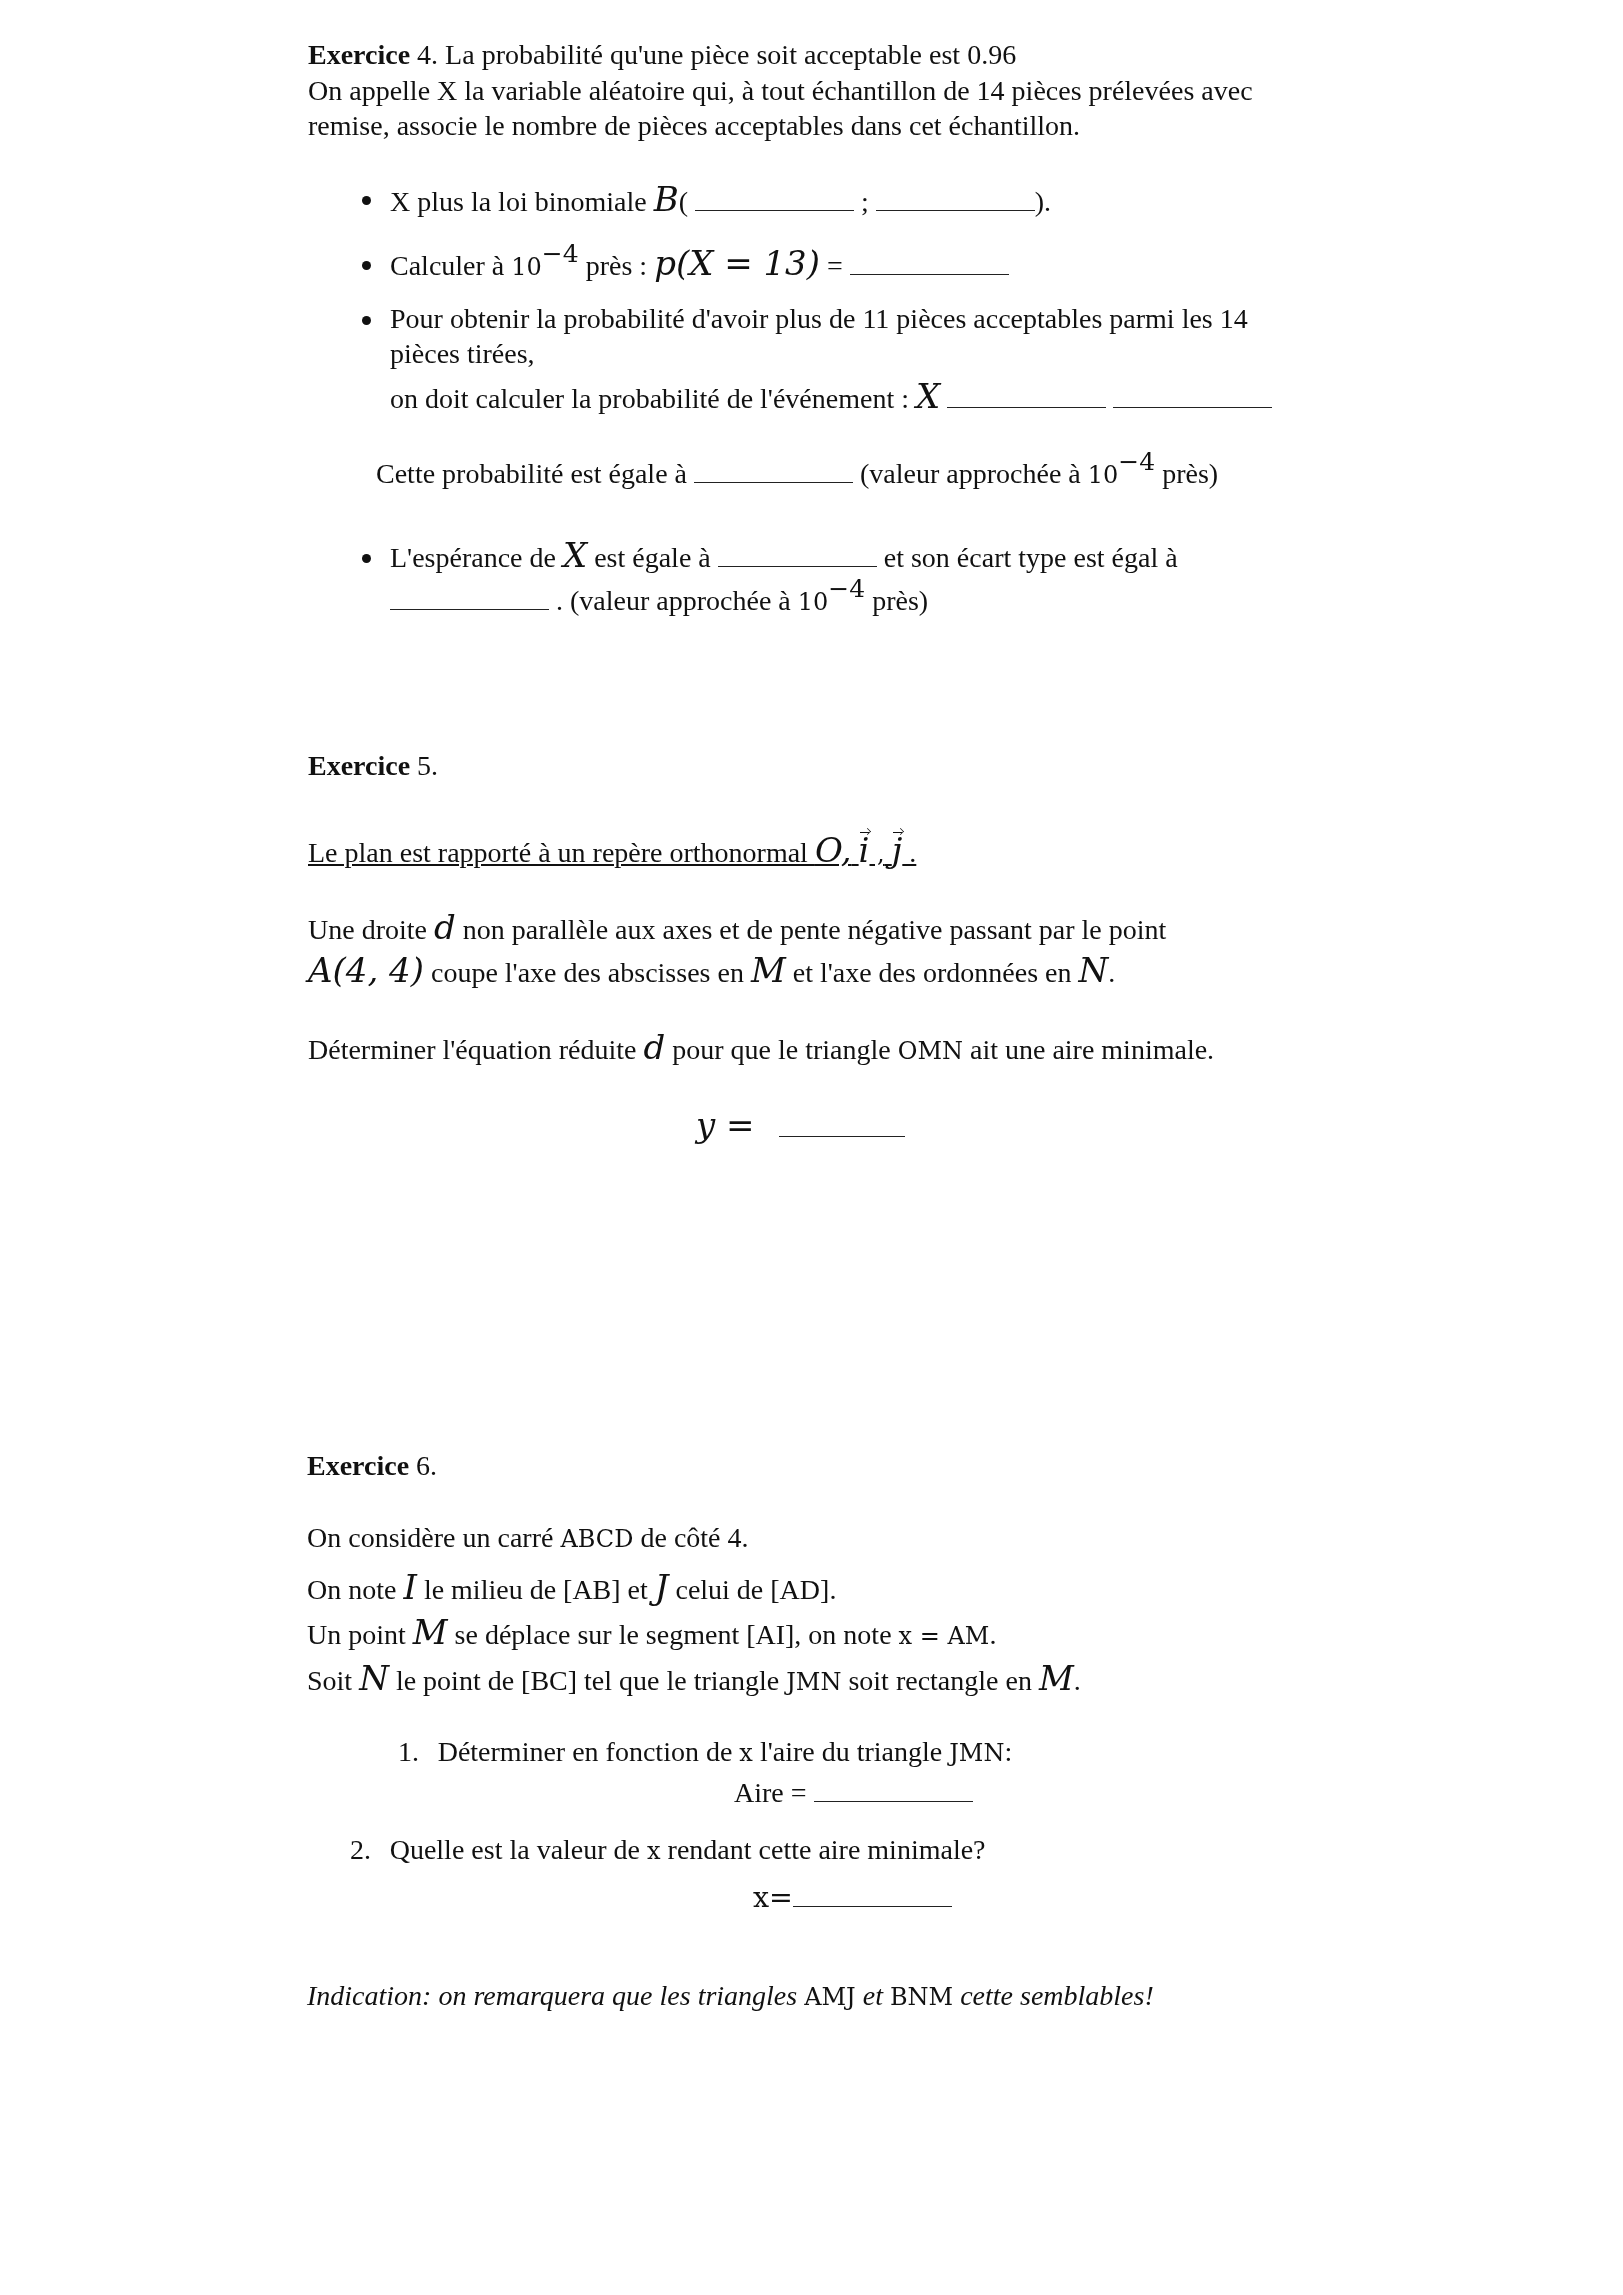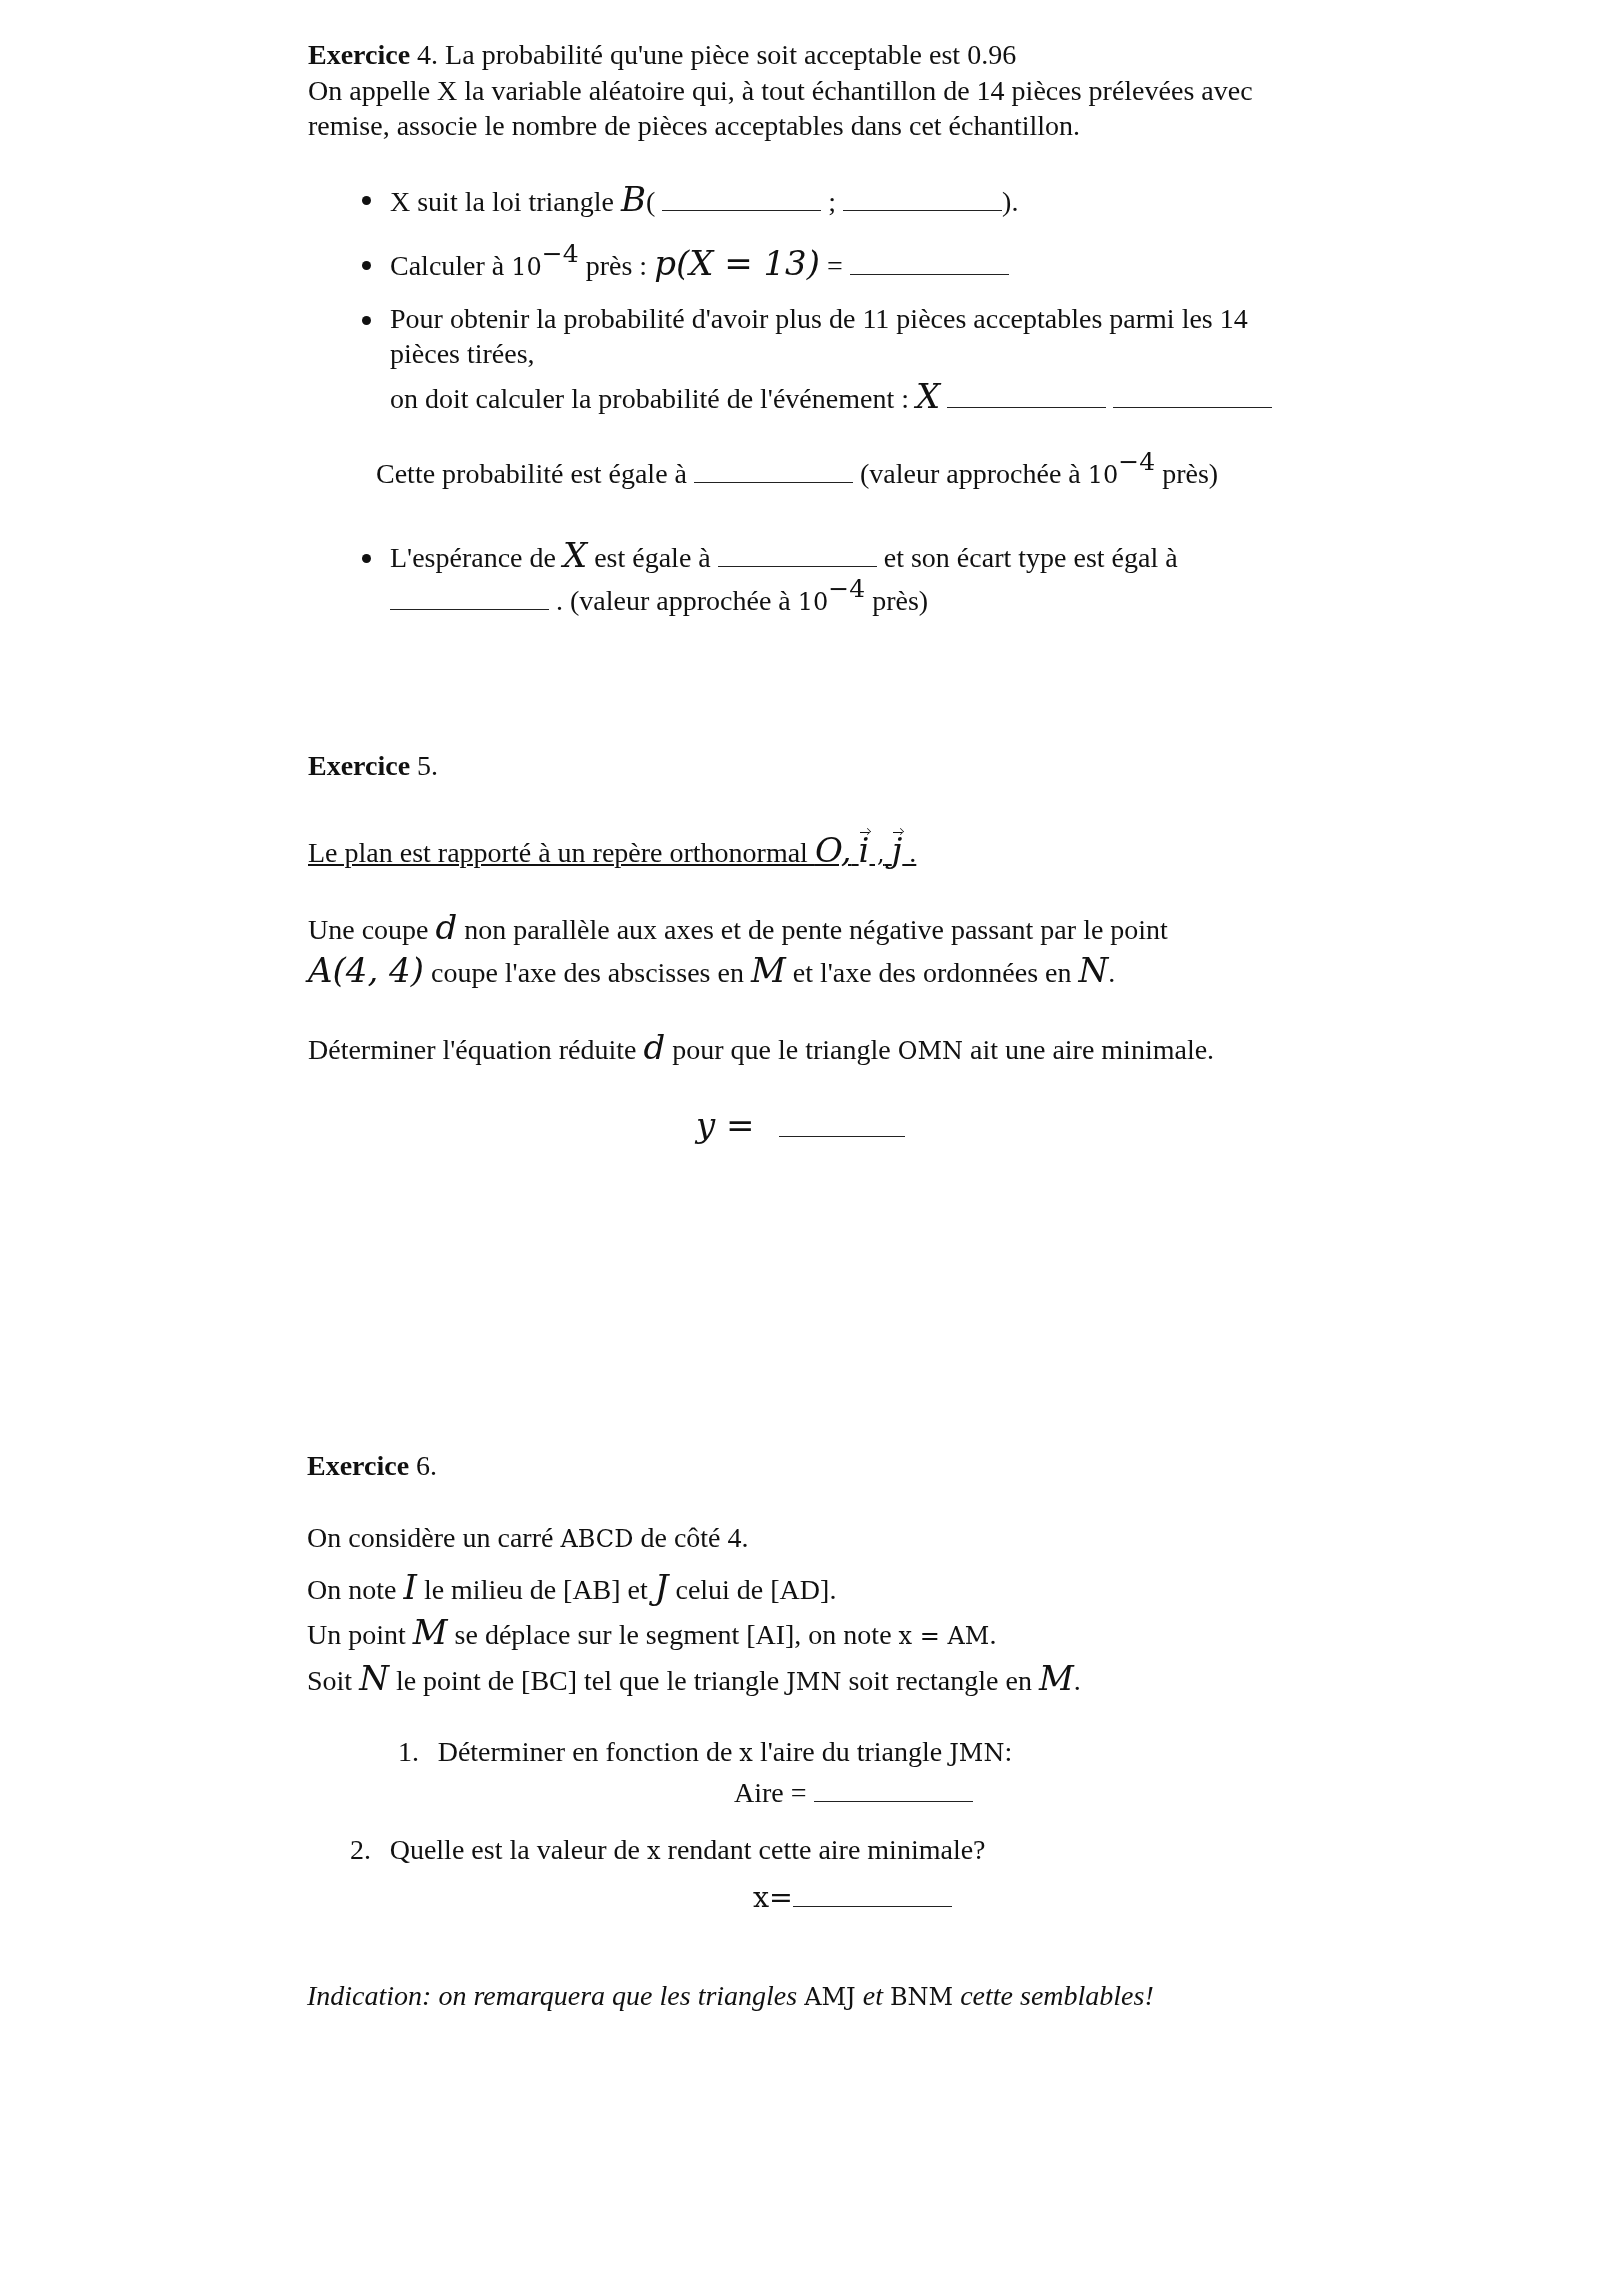--- a/index.html
+++ b/index.html
@@ -21,21 +21,21 @@
 <body>
 
 <div class="abs" style="left:308px; top:39px;">
   <span class="b">Exercice</span><span> 4. La probabilité qu'une pièce soit acceptable est 0.96</span>
 </div>
 <div class="abs" style="left:308px; top:75px;">On appelle X la variable aléatoire qui, à tout échantillon de 14 pièces prélevées avec</div>
 <div class="abs" style="left:308px; top:110px;">remise, associe le nombre de pièces acceptables dans cet échantillon.</div>
 
 <div class="bullet" style="left:362px; top:196px;"></div>
 <div class="abs" style="left:390px; top:179px;">
-  <span>X suit la loi triangle </span><span class="mi">B</span><span>(</span>
+  <span>X plus la loi binomiale </span><span class="mi">B</span><span>(</span>
   <span class="blank" style="width:159px;"></span>
   <span>;</span>
   <span class="blank" style="width:159px;"></span><span>).</span>
 </div>
 
 <div class="bullet" style="left:362px; top:261px;"></div>
 <div class="abs" style="left:390px; top:243px;">
   <span>Calculer à </span><span class="m">10</span><span class="sup">−4</span><span> près : </span><span class="mi">p(X = 13)</span><span> =</span>
   <span class="blank" style="width:159px;"></span>
 </div>
@@ -63,21 +63,21 @@
 
 <div class="abs" style="left:308px; top:750px;">
   <span class="b">Exercice</span><span> 5.</span>
 </div>
 <div class="abs" style="left:308px; top:830px;text-decoration:underline;">
   <span>Le plan est rapporté à un repère orthonormal </span><span class="mi">O,</span>
   <span class="mi vec">i</span><span class="m"> ,</span>
   <span class="mi vec">j</span><span> .</span>
 </div>
 <div class="abs" style="left:308px; top:907px;">
-  <span>Une coupe </span><span class="mi">d</span><span> non parallèle aux axes et de pente négative passant par le point</span>
+  <span>Une droite </span><span class="mi">d</span><span> non parallèle aux axes et de pente négative passant par le point</span>
 </div>
 <div class="abs" style="left:308px; top:950px;">
   <span class="mi">A(4, 4)</span><span> coupe l'axe des abscisses en </span><span class="mi">M</span><span> et l'axe des ordonnées en </span><span class="mi">N</span><span>.</span>
 </div>
 <div class="abs" style="left:308px; top:1027px;text-align:center;">
   <span>Déterminer l'équation réduite </span><span class="mi">d</span><span> pour que le triangle </span><span class="m">OMN</span><span> ait une aire minimale.</span>
 </div>
 <div class="abs" style="left:696px; top:1105px;">
   <span class="mi">y =</span>
   <span class="blank" style="width:126px; margin-left:17px;"></span>

